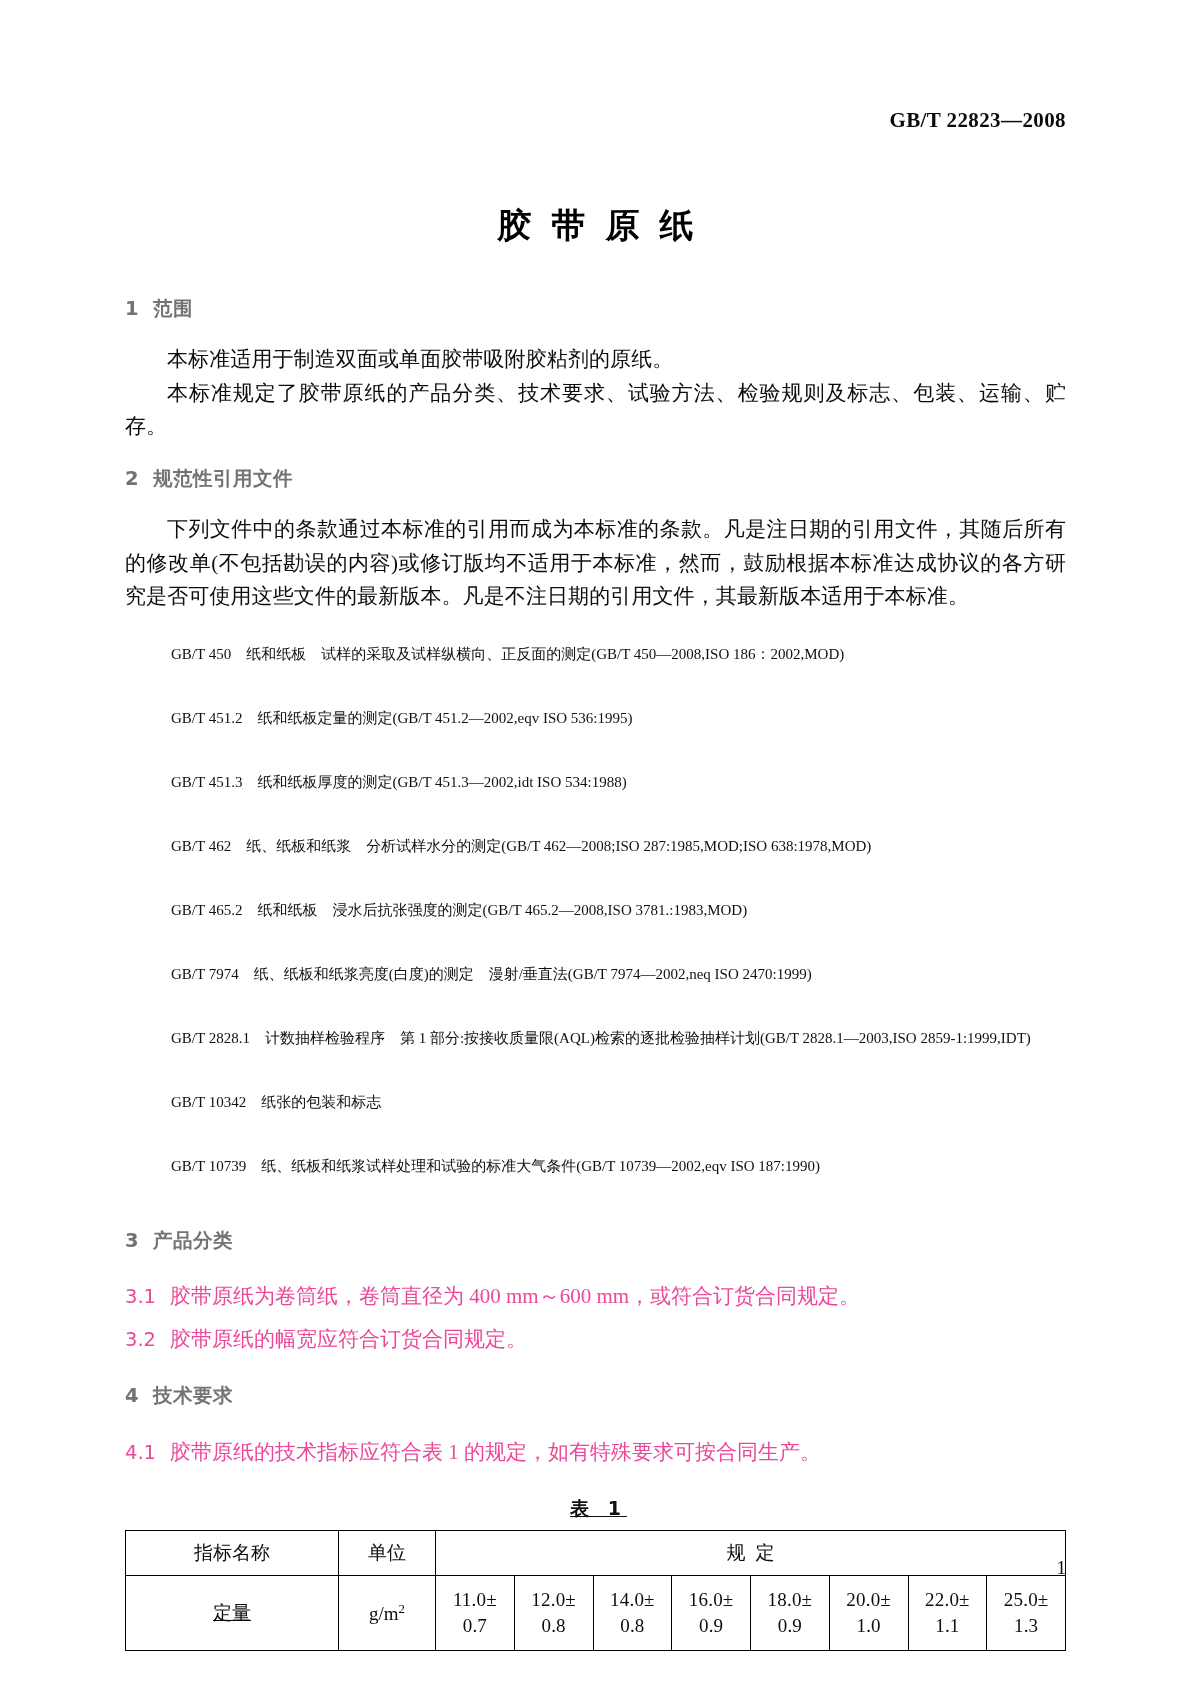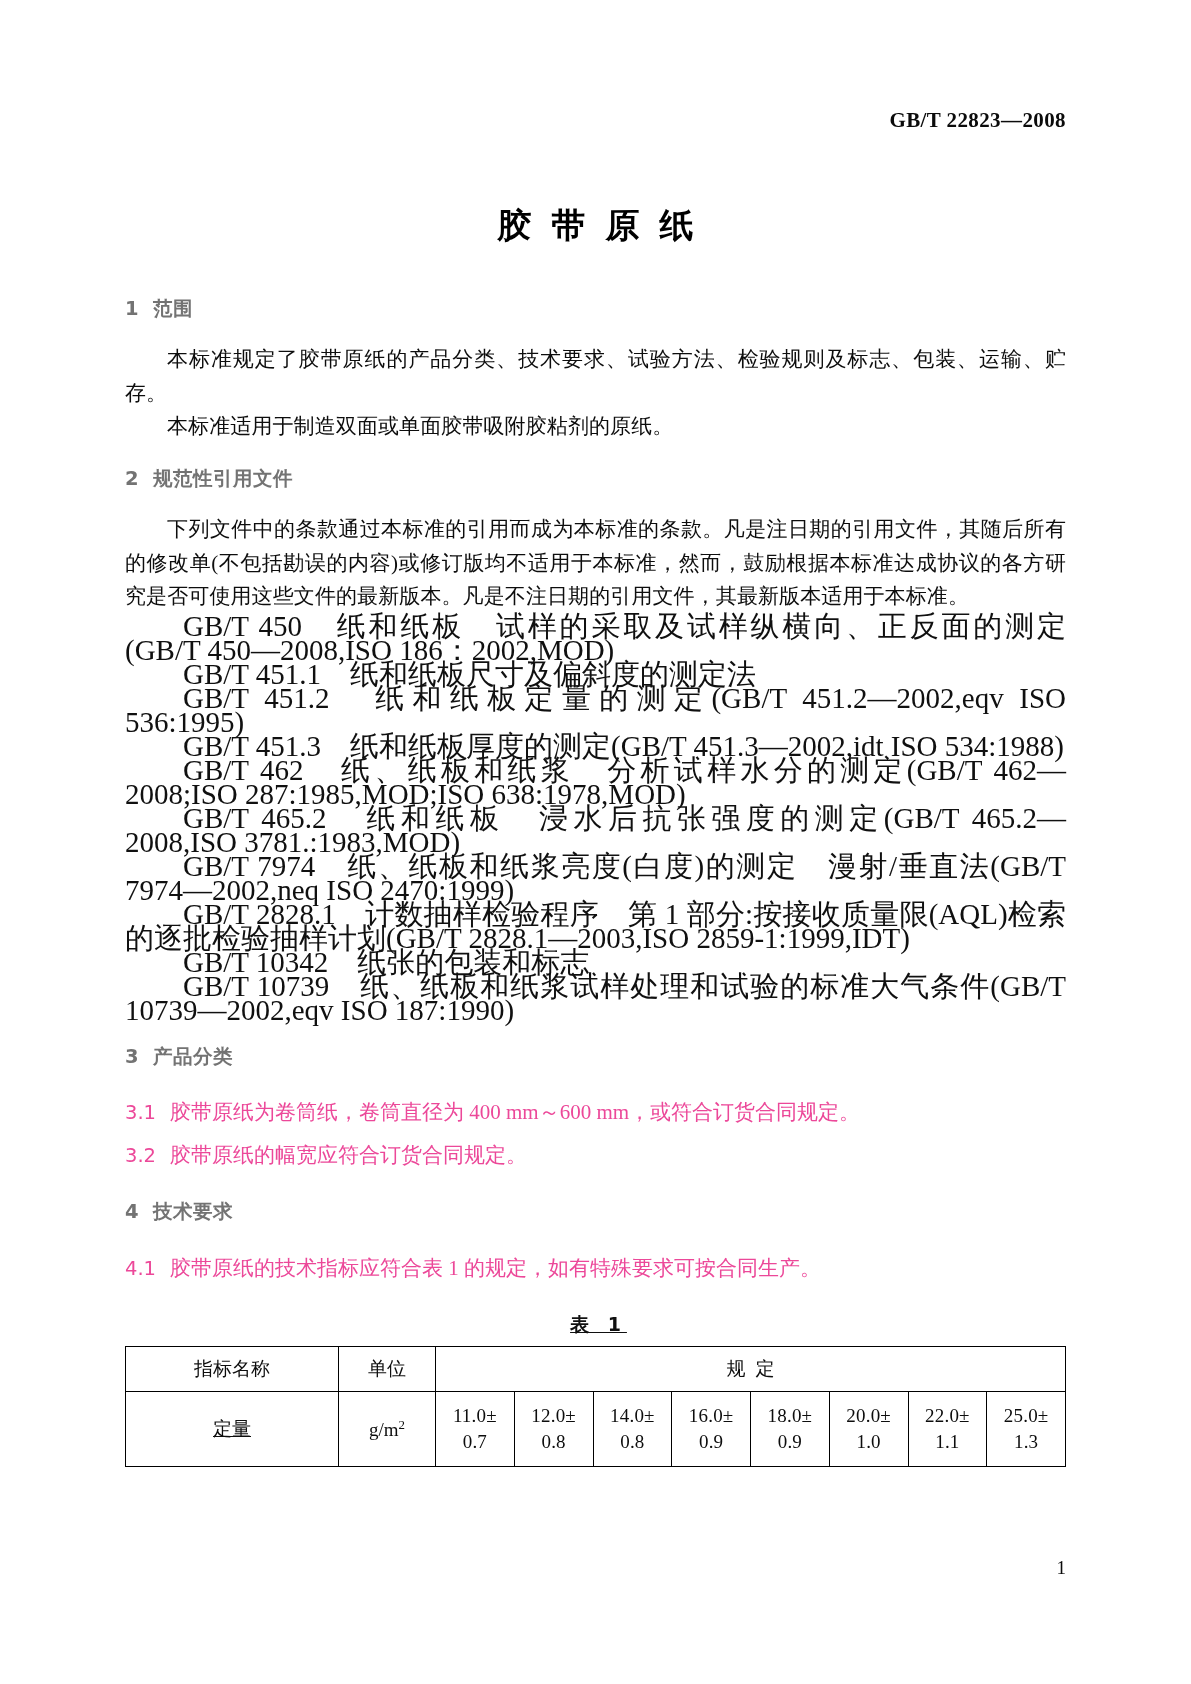--- a/index.html
+++ b/index.html
@@ -95,23 +95,23 @@
     font-size: 21px;
     line-height: 42px;
     color: #ec4899;
   }
   .clause-num {
     font-family: "DejaVu Sans", "Liberation Sans", sans-serif;
     font-size: 19.5px;
     margin-right: 14px;
   }
   .ref-line {
-    margin: 0;
-    font-size: 29px;
-    line-height: 24px;
+    margin: 16px;
+    font-size: 15px;
+    line-height: 48px;
     text-indent: 2em;
     text-align: justify;
   }
 
   
   .table-caption {
     text-align: center;
     font-family: "DejaVu Sans", "Liberation Sans", sans-serif;
     font-size: 19px;
     font-weight: bold;
@@ -187,32 +187,31 @@
   </div>
 
   <div class="doc-title">胶带原纸</div>
 
   <div class="content">
 
     <h2 class="sec">
       <span class="sec-num">1</span><span>范围</span>
     </h2>
     <div class="gap-after-head"></div>
+    <p class="para indent">本标准适用于制造双面或单面胶带吸附胶粘剂的原纸。</p>
     <p class="para indent">本标准规定了胶带原纸的产品分类、技术要求、试验方法、检验规则及标志、包装、运输、贮存。</p>
-    <p class="para indent">本标准适用于制造双面或单面胶带吸附胶粘剂的原纸。</p>
 
     <div class="gap-before-head"></div>
     <h2 class="sec">
       <span class="sec-num">2</span><span>规范性引用文件</span>
     </h2>
     <div class="gap-after-head"></div>
     <p class="para indent">下列文件中的条款通过本标准的引用而成为本标准的条款。凡是注日期的引用文件，其随后所有的修改单(不包括勘误的内容)或修订版均不适用于本标准，然而，鼓励根据本标准达成协议的各方研究是否可使用这些文件的最新版本。凡是不注日期的引用文件，其最新版本适用于本标准。</p>
 
     <p class="ref-line">GB/T 450　纸和纸板　试样的采取及试样纵横向、正反面的测定(GB/T 450—2008,ISO 186：2002,MOD)</p>
-    <p class="ref-line">GB/T 451.1　纸和纸板尺寸及偏斜度的测定法</p>
     <p class="ref-line">GB/T 451.2　纸和纸板定量的测定(GB/T 451.2—2002,eqv ISO 536:1995)</p>
     <p class="ref-line">GB/T 451.3　纸和纸板厚度的测定(GB/T 451.3—2002,idt ISO 534:1988)</p>
     <p class="ref-line">GB/T 462　纸、纸板和纸浆　分析试样水分的测定(GB/T 462—2008;ISO 287:1985,MOD;ISO 638:1978,MOD)</p>
     <p class="ref-line">GB/T 465.2　纸和纸板　浸水后抗张强度的测定(GB/T 465.2—2008,ISO 3781.:1983,MOD)</p>
     <p class="ref-line">GB/T 7974　纸、纸板和纸浆亮度(白度)的测定　漫射/垂直法(GB/T 7974—2002,neq ISO 2470:1999)</p>
     <p class="ref-line">GB/T 2828.1　计数抽样检验程序　第 1 部分:按接收质量限(AQL)检索的逐批检验抽样计划(GB/T 2828.1—2003,ISO 2859-1:1999,IDT)</p>
     <p class="ref-line">GB/T 10342　纸张的包装和标志</p>
     <p class="ref-line">GB/T 10739　纸、纸板和纸浆试样处理和试验的标准大气条件(GB/T 10739—2002,eqv ISO 187:1990)</p>
 
     <div class="gap-before-head"></div>

